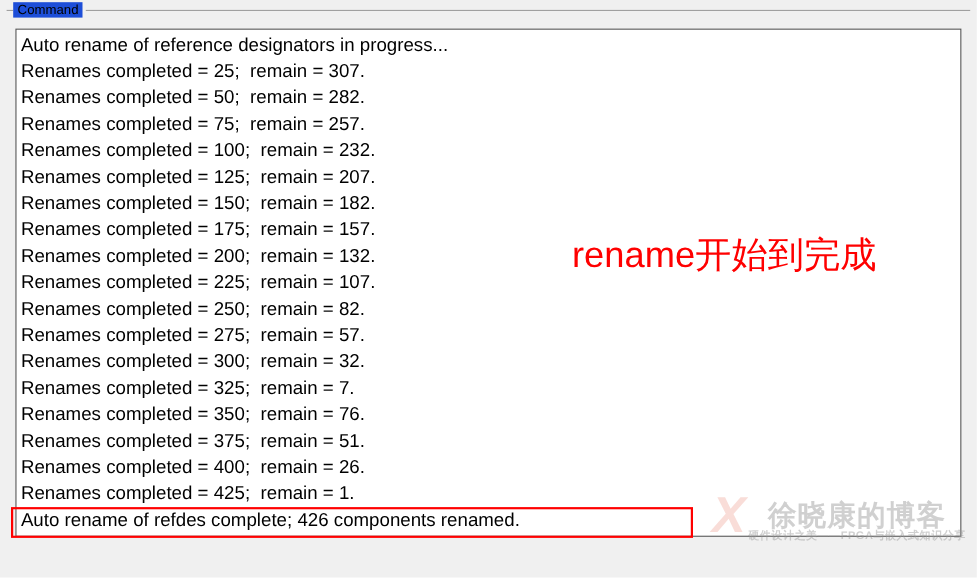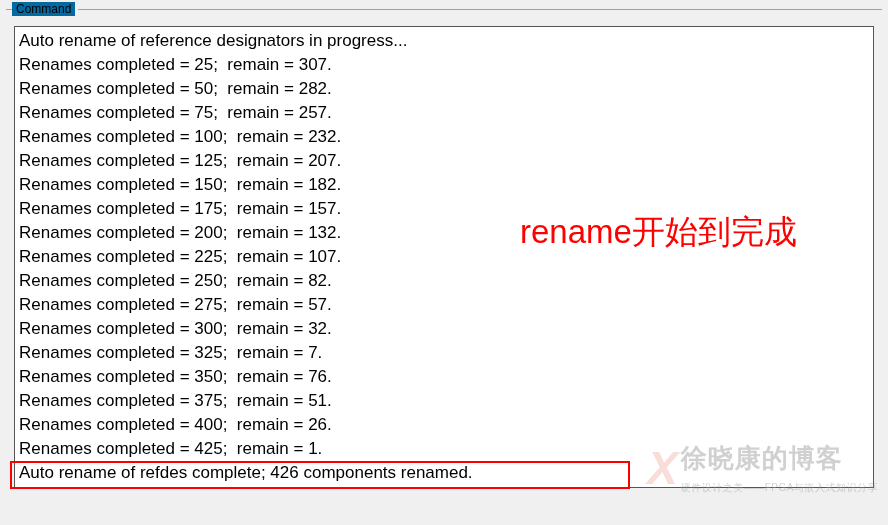--- a/index.html
+++ b/index.html
@@ -16,21 +16,21 @@
   }
   .fieldset {
     position: relative;
     margin: 2px;
     padding: 0;
   }
   .legend {
     position: absolute;
     top: 0;
     left: 10px;
-    background: #0369a1;
+    background: #1d4ed8;
     padding: 0 4px;
     font-size: 12px;
     z-index: 2;
     color: #000;
   }
   .legend-line {
     position: absolute;
     top: 7px;
     height: 1px;
     background: #a0a0a0;
@@ -73,33 +73,34 @@
     font-size: 33px;
     font-weight: normal;
     pointer-events: none;
   }
   .watermark {
     position: absolute;
     right: 10px;
     bottom: 32px;
     font-family: "Microsoft YaHei", SimHei, sans-serif;
     color: rgba(150,150,150,0.45);
-    text-align: left;
+    text-align: center;
     pointer-events: none;
     line-height: 1;
   }
   .watermark .wm-main {
     font-size: 26px;
     font-weight: bold;
     letter-spacing: 1px;
   }
   .watermark .wm-sub {
     font-size: 10px;
     letter-spacing: 0.5px;
-    margin-top: 12px;
+    margin-top: 2px;
+    font-weight: bold;
   }
   .wm-x {
     position: absolute;
     right: 210px;
     bottom: 30px;
     font-family: Arial, sans-serif;
     font-size: 46px;
     font-weight: bold;
     color: rgba(230,120,100,0.25);
     font-style: italic;

